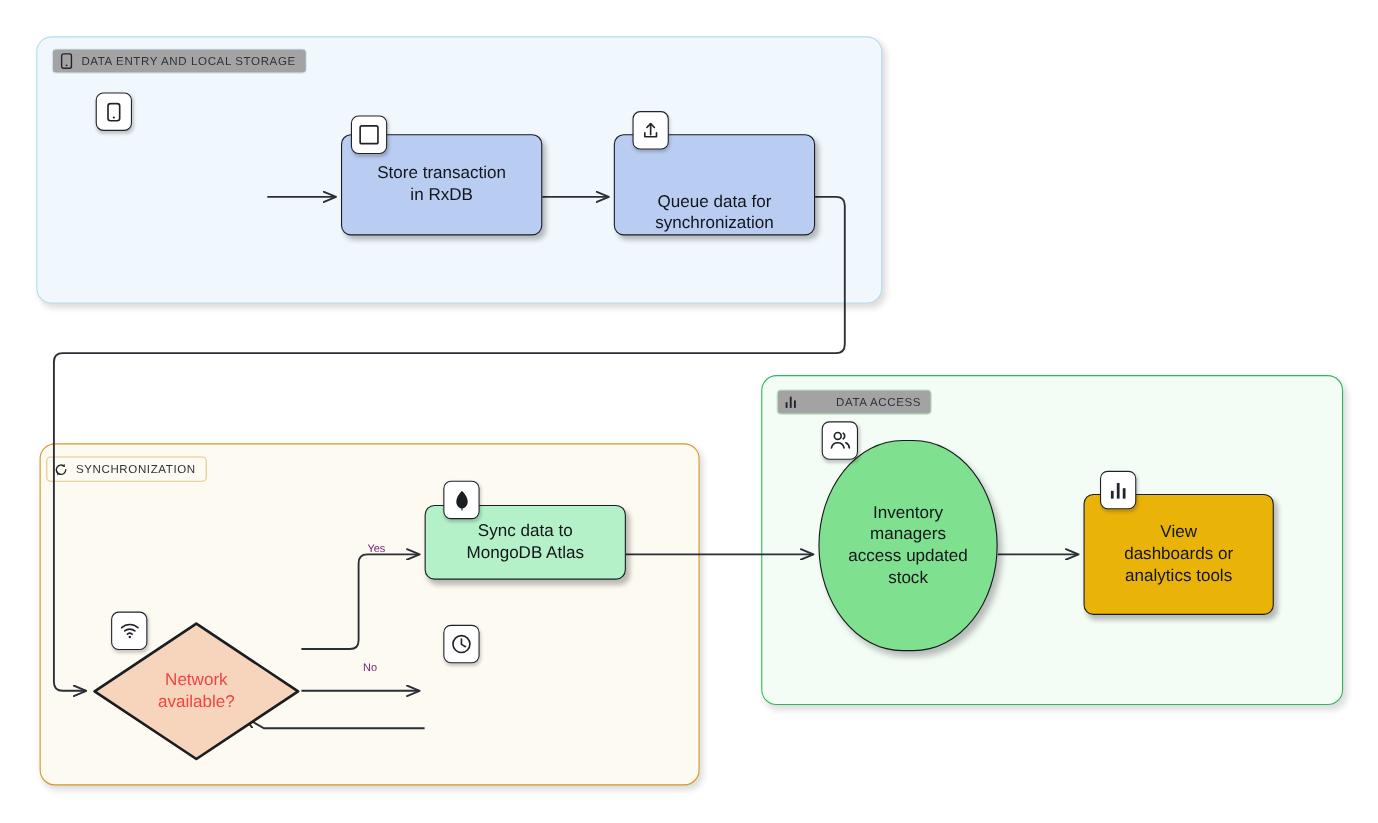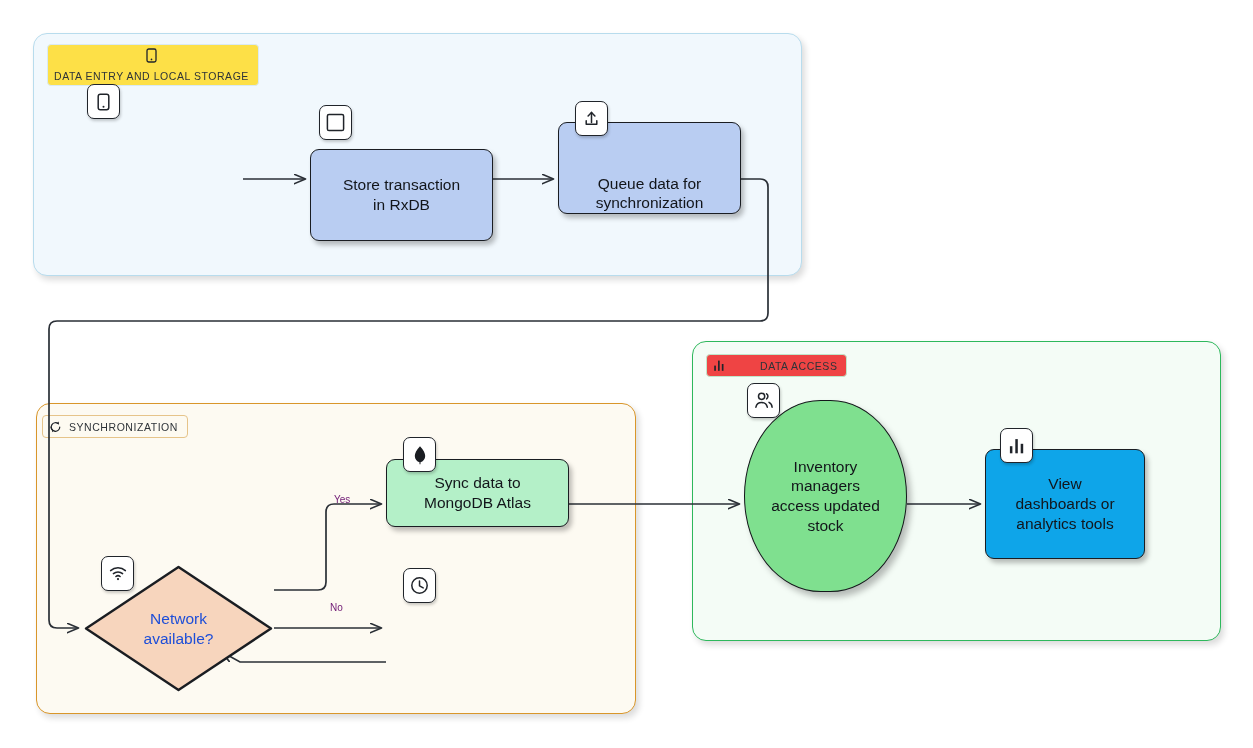--- a/index.html
+++ b/index.html
@@ -94,21 +94,21 @@
     position: absolute;
     left: 0; top: 0;
     width: 100%; height: 100%;
   }
   .node-diamond-wrap .txt {
     position: relative;
     z-index: 2;
     text-align: center;
     font-size: 15.5px;
     line-height: 1.27;
-    color: #1d4ed8;
+    color: #ef4444;
   }
 
   
   .badge {
     position: absolute;
     width: 31px;
     height: 33px;
     background: #ffffff;
     border: 1.7px solid #20242a;
     border-radius: 7px;
@@ -131,21 +131,21 @@
 </style>
 </head>
 <body>
 
 <div id="canvas">
 
   <div class="group-box" id="g-data-entry" style="left: 33px; top: 33px; width: 769px; height: 243px; background: rgb(241, 248, 253); border: 1.8px solid rgb(184, 220, 237);"></div>
   <div class="group-box" id="g-sync" style="left: 36px; top: 403px; width: 600px; height: 311px; background: rgb(253, 250, 242); border: 1.8px solid rgb(217, 150, 42);"></div>
   <div class="group-box" id="g-access" style="left: 692px; top: 341px; width: 529px; height: 300px; background: rgb(244, 252, 246); border: 1.8px solid rgb(46, 184, 92);"></div>
 
-  <div class="group-label" id="gl-data-entry" style="left: 47px; top: 44px; background: #fde047; border: 1px solid rgb(217, 234, 244); flex-direction: column;">
+  <div class="group-label" id="gl-data-entry" style="left: 47px; top: 44px; background: #a3a3a3; border: 1px solid rgb(217, 234, 244);">
     <span class="glyph">
       <svg width="11" height="15" viewBox="0 0 11 15">
           <rect x="1" y="1" width="9" height="13" rx="1.8" fill="none" stroke="#20242a" stroke-width="1.3"></rect>
           <circle cx="5.5" cy="11.4" r="0.85" fill="#20242a"></circle>
         </svg>
     </span>
     <span>DATA ENTRY AND LOCAL STORAGE</span>
   </div>
 
   <div class="group-label" id="gl-sync" style="left: 42px; top: 415px; background: rgb(253, 250, 241); border: 1px solid rgb(230, 196, 138);">
@@ -153,21 +153,21 @@
       <svg width="14" height="14" viewBox="0 0 14 14">
         <path d="M11.6 7a4.6 4.6 0 1 1-1.4-3.3" fill="none" stroke="#20242a" stroke-width="1.3" stroke-linecap="round"></path>
         <path d="M2.3 7a4.6 4.6 0 0 0 1.4 3.3" fill="none" stroke="#20242a" stroke-width="1.3" stroke-linecap="round"></path>
         <path d="M10.6 1.2 L10.4 3.9 L7.8 3.6 Z" fill="#20242a"></path>
         <path d="M3.2 12.7 L3.5 10.0 L6.1 10.4 Z" fill="#20242a"></path>
       </svg>
     </span>
     <span>SYNCHRONIZATION</span>
   </div>
 
-  <div class="group-label" id="gl-access" style="left: 706px; top: 354px; background: #ef4444; border: 1px solid rgb(191, 230, 202); gap: 34px;">
+  <div class="group-label" id="gl-access" style="left: 706px; top: 354px; background: #a3a3a3; border: 1px solid rgb(191, 230, 202); gap: 34px;">
     <span class="glyph">
       <svg width="13" height="13" viewBox="0 0 13 13">
         <rect x="1.2" y="6.6" width="1.7" height="5.2" fill="#20242a"></rect>
         <rect x="5.0" y="1.6" width="1.7" height="10.2" fill="#20242a"></rect>
         <rect x="8.8" y="5.0" width="1.7" height="6.8" fill="#20242a"></rect>
       </svg>
     </span>
     <span>DATA ACCESS</span>
   </div>
 
@@ -198,21 +198,21 @@
   <div class="edge-label" id="lab-yes" style="left: 334px; top: 494px;">Yes</div>
   <div class="edge-label" id="lab-no" style="left: 330px; top: 602px;">No</div>
 
   <div class="badge" id="b-employee" style="left: 87px; top: 84px;">
     <svg width="13" height="18" viewBox="0 0 13 18">
         <rect x="1.2" y="1.2" width="10.6" height="15.6" rx="2.2" fill="none" stroke="#20242a" stroke-width="1.5"></rect>
         <circle cx="6.5" cy="13.8" r="1" fill="#20242a"></circle>
       </svg>
   </div>
 
-  <div class="node node-rect" id="n-store" style="left: 310px; top: 122px; width: 183px; height: 92px; background: rgb(185, 205, 242); border-color: rgb(26, 29, 34); margin-top: 27px;">
+  <div class="node node-rect" id="n-store" style="left: 310px; top: 122px; width: 183px; height: 92px; background: rgb(185, 205, 242); border-color: rgb(26, 29, 34);">
     <span class="txt">Store transaction<br>in RxDB</span>
   </div>
   <div class="badge" id="b-store" style="left: 319px; top: 105px;">
     <svg width="19" height="19" viewBox="0 0 19 19">
         <rect x="1.4" y="1.4" width="16.2" height="16.2" rx="1.6" fill="#ffffff" stroke="#20242a" stroke-width="1.5"></rect>
       </svg>
   </div>
 
   <div class="node node-rect" id="n-queue" style="left: 558px; top: 122px; width: 183px; height: 92px; background: rgb(185, 205, 242); border-color: rgb(26, 29, 34); align-items: flex-end;">
     <span class="txt">Queue data for<br>synchronization</span>
@@ -261,21 +261,21 @@
   </div>
   <div class="badge" id="b-inventory" style="left: 747px; top: 383px;">
     <svg width="20" height="19" viewBox="0 0 20 19">
       <circle cx="7.6" cy="5.3" r="3.1" fill="none" stroke="#20242a" stroke-width="1.5"></circle>
       <path d="M1.9 16.2 A5.8 5.8 0 0 1 13.3 16.2" fill="none" stroke="#20242a" stroke-width="1.5" stroke-linecap="round"></path>
       <path d="M12.6 2.8 A3.1 3.1 0 0 1 12.6 7.9" fill="none" stroke="#20242a" stroke-width="1.5" stroke-linecap="round"></path>
       <path d="M15.0 11.4 A5.5 5.5 0 0 1 18.1 16.2" fill="none" stroke="#20242a" stroke-width="1.5" stroke-linecap="round"></path>
     </svg>
   </div>
 
-  <div class="node node-rect" id="n-dash" style="left: 985px; top: 449px; width: 160px; height: 110px; background: #0ea5e9; border-color: rgb(26, 29, 34);">
+  <div class="node node-rect" id="n-dash" style="left: 985px; top: 449px; width: 173px; height: 110px; background: #eab308; border-color: rgb(26, 29, 34);">
     <span class="txt">View<br>dashboards or<br>analytics tools</span>
   </div>
   <div class="badge" id="b-dash" style="left: 1000px; top: 428px;">
     <svg width="18" height="18" viewBox="0 0 18 18">
       <rect x="1.9" y="9.2" width="2.5" height="7.1" fill="#20242a"></rect>
       <rect x="7.3" y="2.1" width="2.5" height="14.2" fill="#20242a"></rect>
       <rect x="12.7" y="6.8" width="2.5" height="9.5" fill="#20242a"></rect>
     </svg>
   </div>
 

